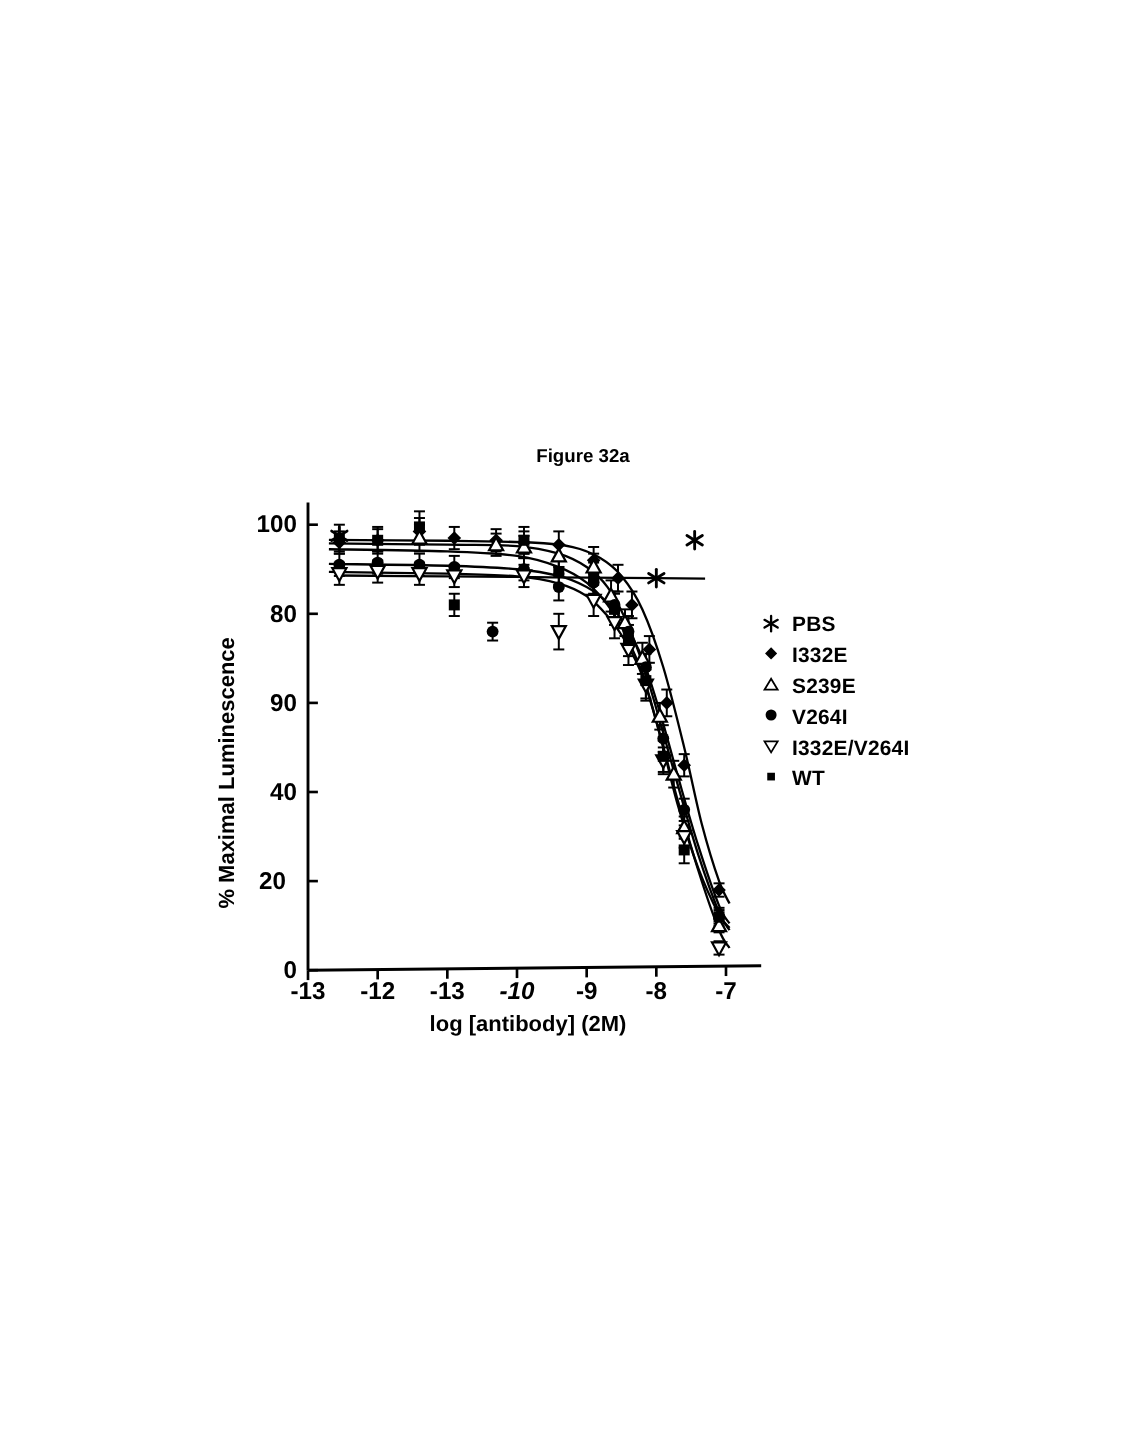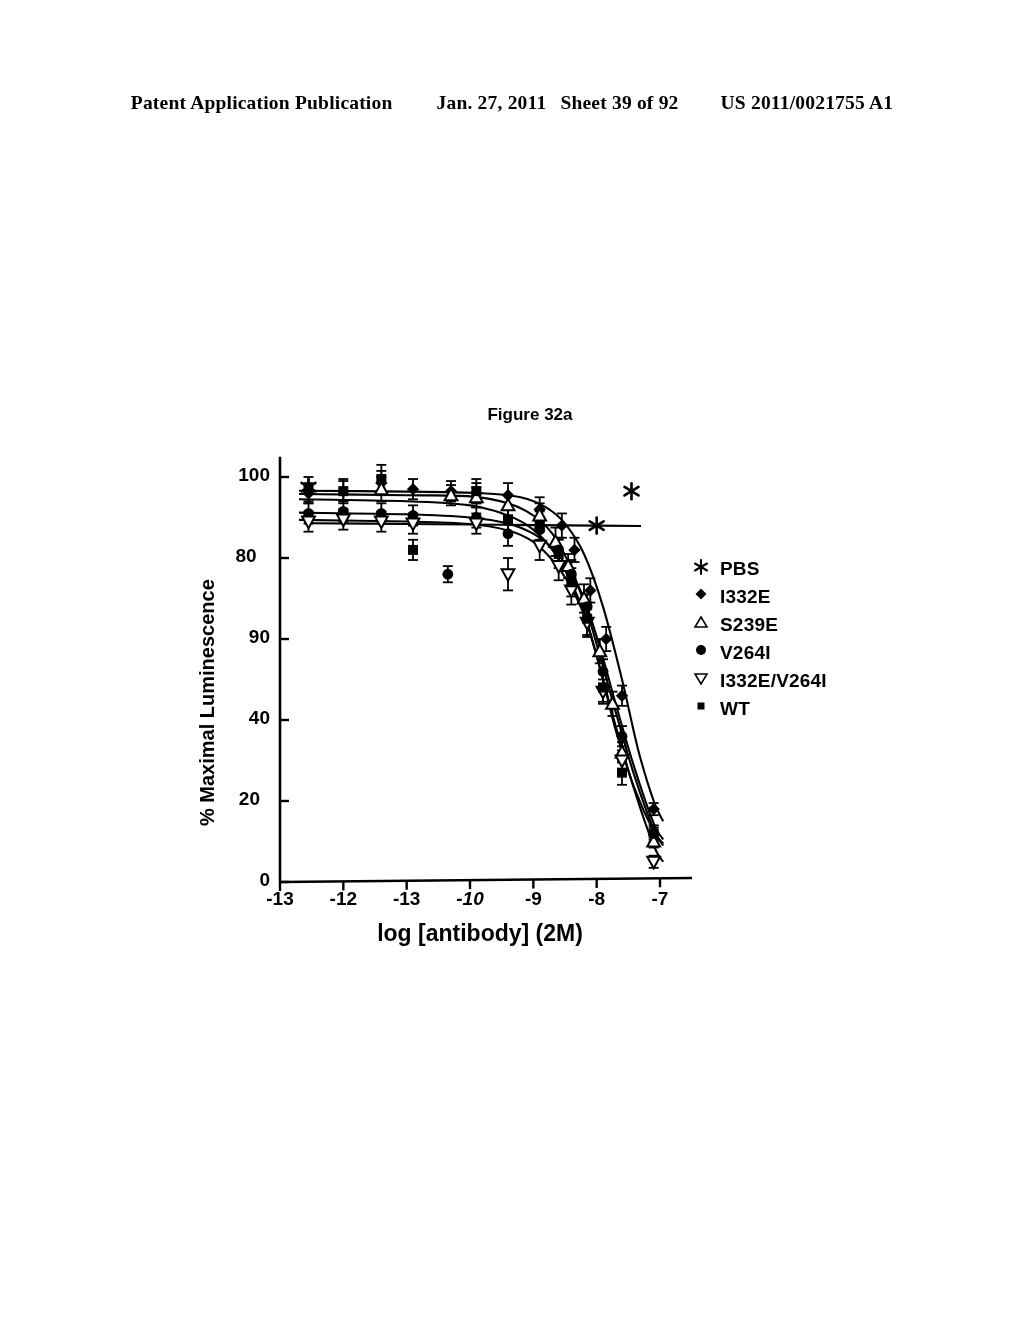--- a/index.html
+++ b/index.html
@@ -54,27 +54,27 @@
     left:196px;top:826px;
     font-size:20px;font-weight:bold;
     white-space:nowrap;
     transform:rotate(-90deg);
     transform-origin:0 0;
   }
   .xlabel{
     position:absolute;
     left:280px;top:920px;width:400px;
     text-align:center;
-    font-size:23px;font-weight:bold;
+    font-size:20px;font-weight:bold;
     white-space:nowrap;
   }
 
   .tick-label{
     position:absolute;
-    font-size:19px;
+    font-size:22px;
     font-weight:bold;
     white-space:nowrap;
   }
   .ytick{ text-align:right; }
 
   
   .legend{
     position:absolute;
     left:688px;top:558px;
   }
@@ -96,29 +96,20 @@
     letter-spacing:.2px;
     white-space:nowrap;
     padding-left:6px;
   }
 </style>
 </head>
 <body>
 
 <div class="page">
 
-  <div class="pat-header">
-    <span class="seg">Patent Application Publication</span>
-    <span class="gap-lg"></span>
-    <span class="seg">Jan. 27, 2011</span>
-    <span class="gap-md"></span>
-    <span class="seg">Sheet 39 of 92</span>
-    <span class="gap-xl"></span>
-    <span class="seg">US 2011/0021755 A1</span>
-  </div>
 
   <div class="figure">
 
     <div class="fig-title-inner">Figure 32a</div>
 
     <svg class="plot-svg" width="1024" height="1320">
       <g id="plot-root">
           <g>
             <line x1="280" y1="456.75" x2="280" y2="882" stroke="#000" stroke-width="2.6"></line>
             <line x1="280" y1="882" x2="692" y2="878" stroke="#000" stroke-width="2.6"></line>
@@ -577,21 +568,21 @@
     </svg>
 
     <div class="ylabel-wrap">% Maximal Luminescence</div>
     <div class="xlabel">log [antibody] (2M)</div>
 
     <div id="tick-layer">
         <div class="tick-label ytick" style="left: 222px; width: 48px; top: 869px;">0</div>
         <div class="tick-label ytick" style="left: 212px; width: 48px; top: 788px;">20</div>
         <div class="tick-label ytick" style="left: 222px; width: 48px; top: 707px;">40</div>
         <div class="tick-label ytick" style="left: 222px; width: 48px; top: 626px;">90</div>
-        <div class="tick-label ytick" style="left: 222px; width: 48px; top: 545px; text-align: center;">80</div>
+        <div class="tick-label ytick" style="left: 222px; width: 48px; top: 545px;">80</div>
         <div class="tick-label ytick" style="left: 222px; width: 48px; top: 464px;">100</div>
         <div class="tick-label" style="left: 254px; width: 52px; text-align: center; top: 888px;">-13</div>
         <div class="tick-label" style="left: 317.333px; width: 52px; text-align: center; top: 888px;">-12</div>
         <div class="tick-label" style="left: 380.667px; width: 52px; text-align: center; top: 888px;">-13</div>
         <div class="tick-label" style="left: 444px; width: 52px; text-align: center; top: 888px; font-style: italic;">-10</div>
         <div class="tick-label" style="left: 507.333px; width: 52px; text-align: center; top: 888px;">-9</div>
         <div class="tick-label" style="left: 570.667px; width: 52px; text-align: center; top: 888px;">-8</div>
         <div class="tick-label" style="left: 634px; width: 52px; text-align: center; top: 888px;">-7</div>
       </div>
 

